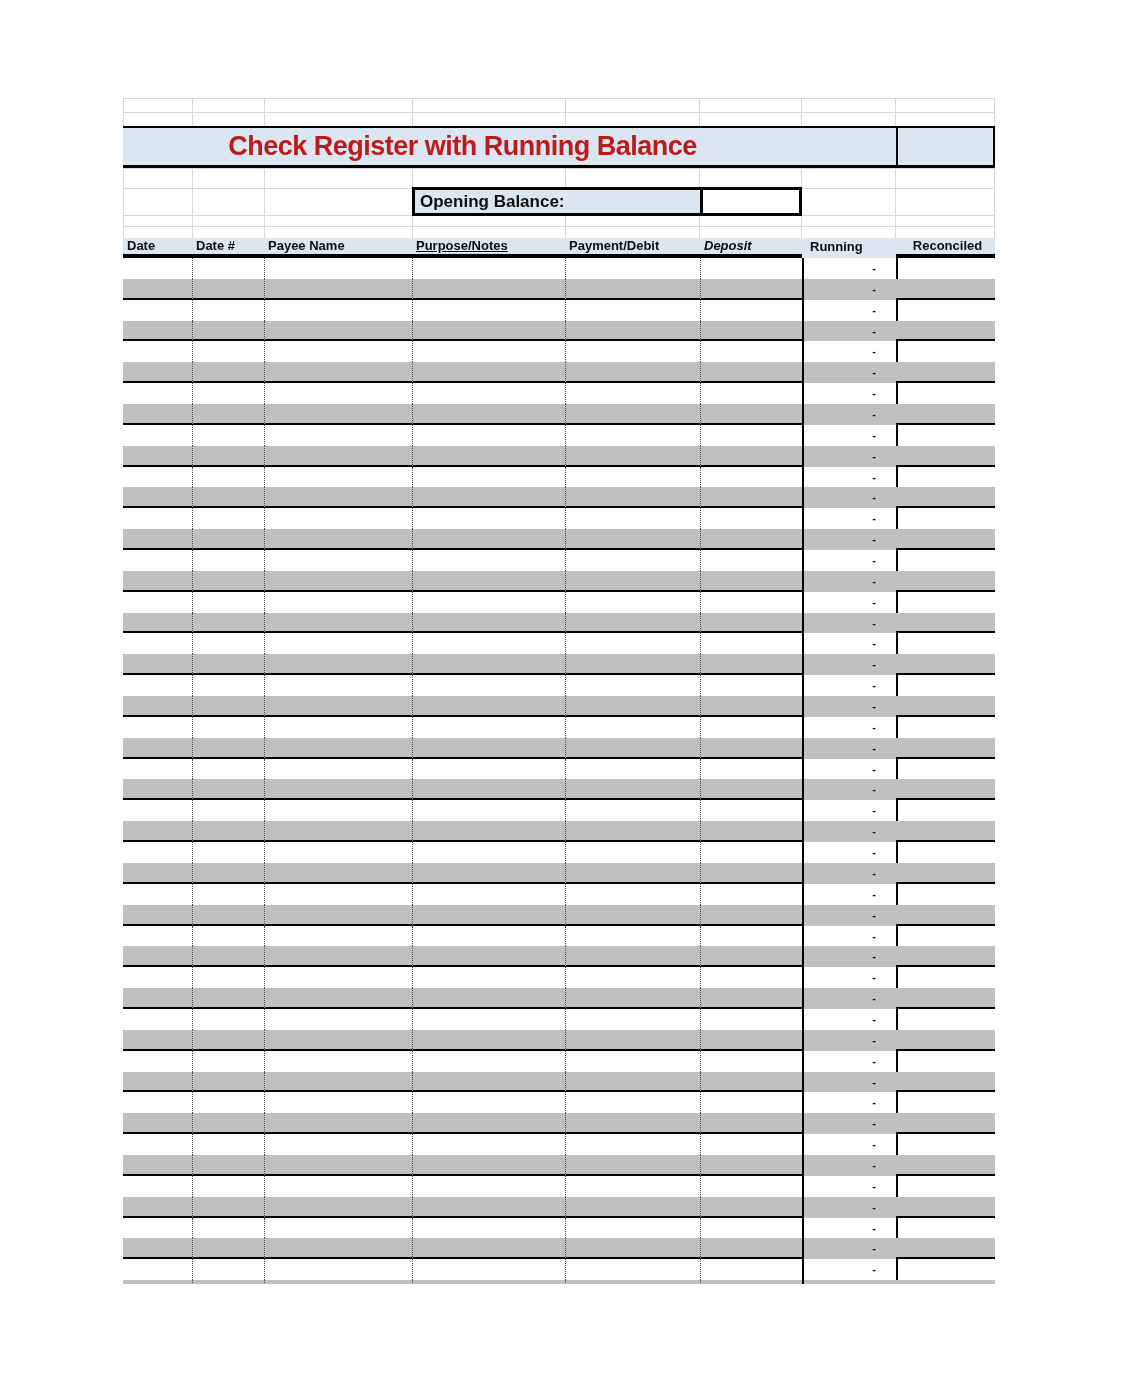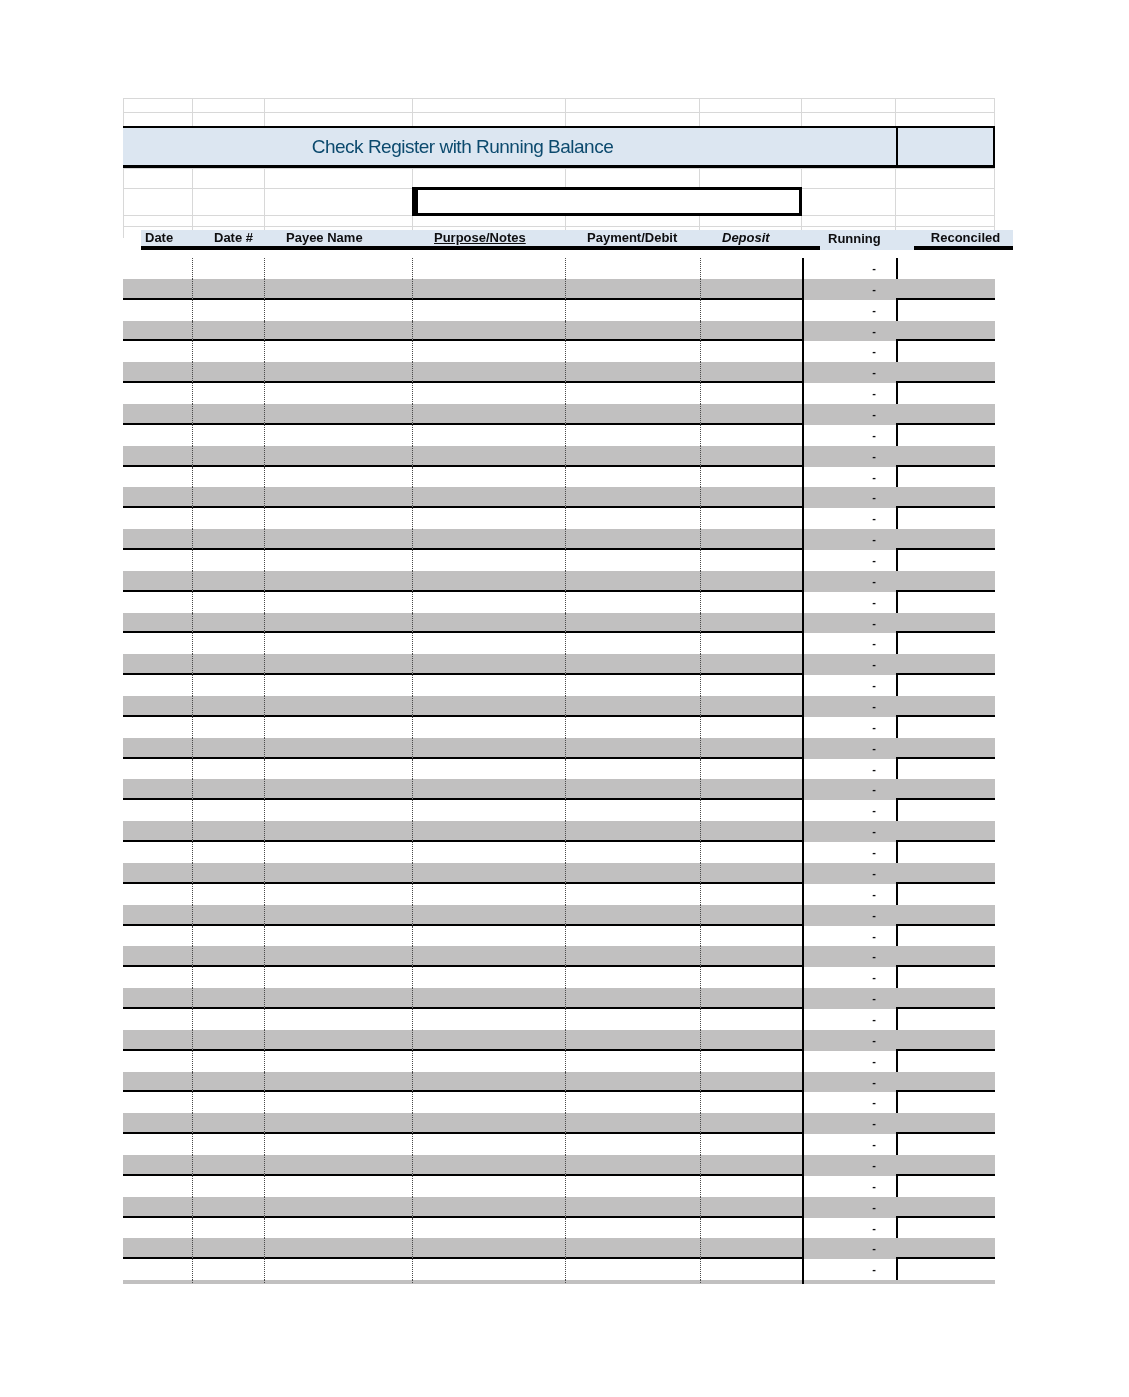--- a/index.html
+++ b/index.html
@@ -21,33 +21,33 @@
   
   .date{width:69px;} .check{width:72px;} .payee{width:148px;} .purpose{width:153px;text-decoration:underline;}
   .payment{width:135px;} .deposit{width:102px;font-style:italic;} .balance{width:94px;} .reconciled{width:99px;}
 
   
   .title-band{position:absolute;left:0;top:28px;width:872px;height:42px;background:#dce6f1;
               border-top:2px solid #000;border-bottom:3px solid #000;border-right:2px solid #000;
               box-sizing:border-box;}
   .title-area{position:absolute;left:0;top:0;width:679px;height:100%;
               display:flex;align-items:center;justify-content:center;}
-  .title-text{font-size:19px;font-weight:400;color:#0c4a6e;letter-spacing:-0.5px;white-space:nowrap;}
+  .title-text{font-size:27px;font-weight:700;color:#b91c1c;letter-spacing:-0.5px;white-space:nowrap;}
   .title-divider{position:absolute;left:773px;top:0;width:2px;height:100%;background:#000;}
 
   
   .ob-box{position:absolute;left:289px;top:89px;width:390px;height:29px;
           border:3px solid #000;box-sizing:border-box;display:flex;background:#fff;z-index:2;}
   .ob-label{width:285px;background:#dce6f1;display:flex;align-items:center;
             padding-left:5px;box-sizing:border-box;font-size:17px;font-weight:700;color:#0e0e10;}
   .ob-value{flex:1;background:#ffffff;border-left:3px solid #000;}
 
   
-  .header-row{position:absolute;left:0;top:132px;width:872px;height:20px;display:flex;
-              background:#dce6f1;margin-left:18px;}
+  .header-row{position:absolute;left:0;top:140px;width:872px;height:20px;display:flex;
+              background:#dce6f1;}
   .hcell{height:100%;box-sizing:border-box;border-bottom:4px solid #000;
          font-size:13px;font-weight:700;color:#0e0e10;line-height:15px;padding-left:4px;
          white-space:nowrap;overflow:hidden;}
   .hcell.balance{border-bottom:none;line-height:17px;padding-left:8px;}
   .hcell.reconciled{padding-left:4px;text-align:center;}
 
   
   .data-rows{position:absolute;left:0;top:160px;width:872px;height:1026px;overflow:hidden;}
   .drow{display:flex;width:872px;height:20.86px;}
   .drow.white{background:#ffffff;}
@@ -110,20 +110,21 @@
         <div class="gcell check"></div>
         <div class="gcell payee"></div>
         <div class="gcell purpose"></div>
         <div class="gcell payment"></div>
         <div class="gcell deposit"></div>
         <div class="gcell balance"></div>
         <div class="gcell reconciled"></div>
       </div>
 
     <div class="ob-box">
+      <div class="ob-label">Opening Balance:</div>
       <div class="ob-value"></div>
     </div>
 
     <div class="gridrow gr-d">
         <div class="gcell date"></div>
         <div class="gcell check"></div>
         <div class="gcell payee"></div>
         <div class="gcell purpose"></div>
         <div class="gcell payment"></div>
         <div class="gcell deposit"></div>

